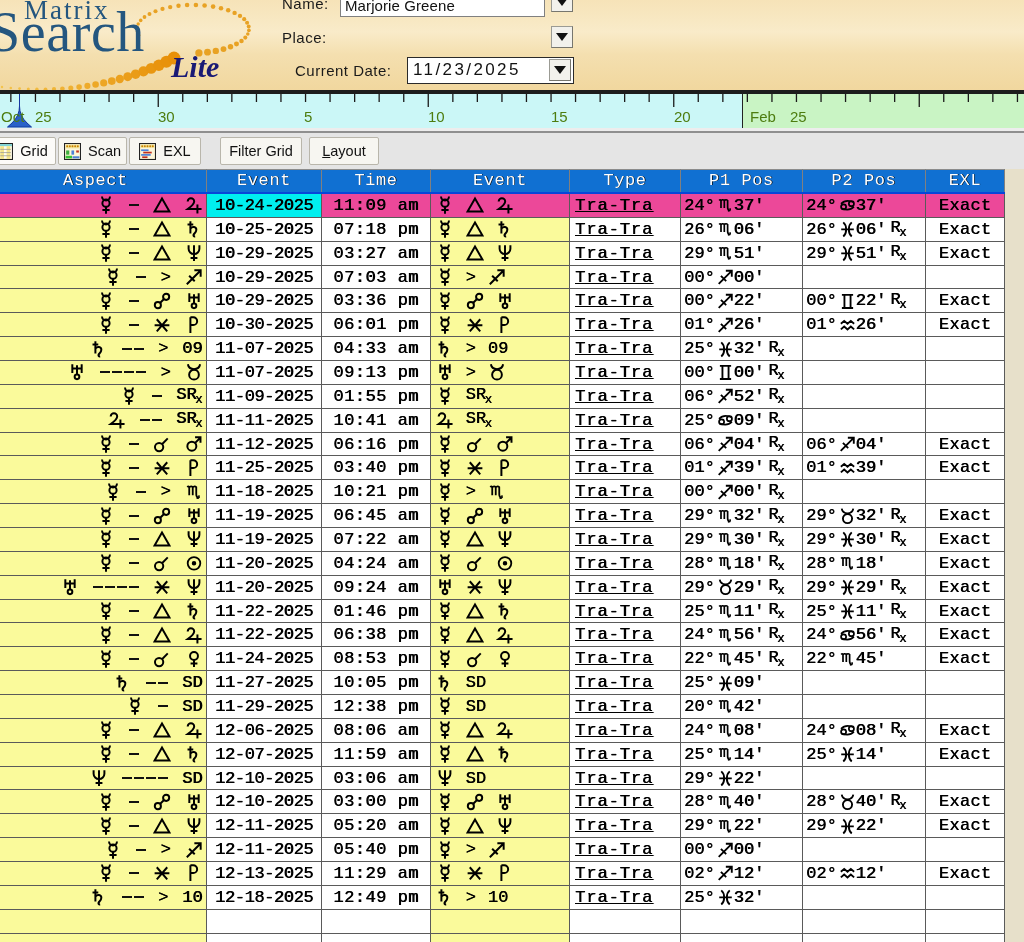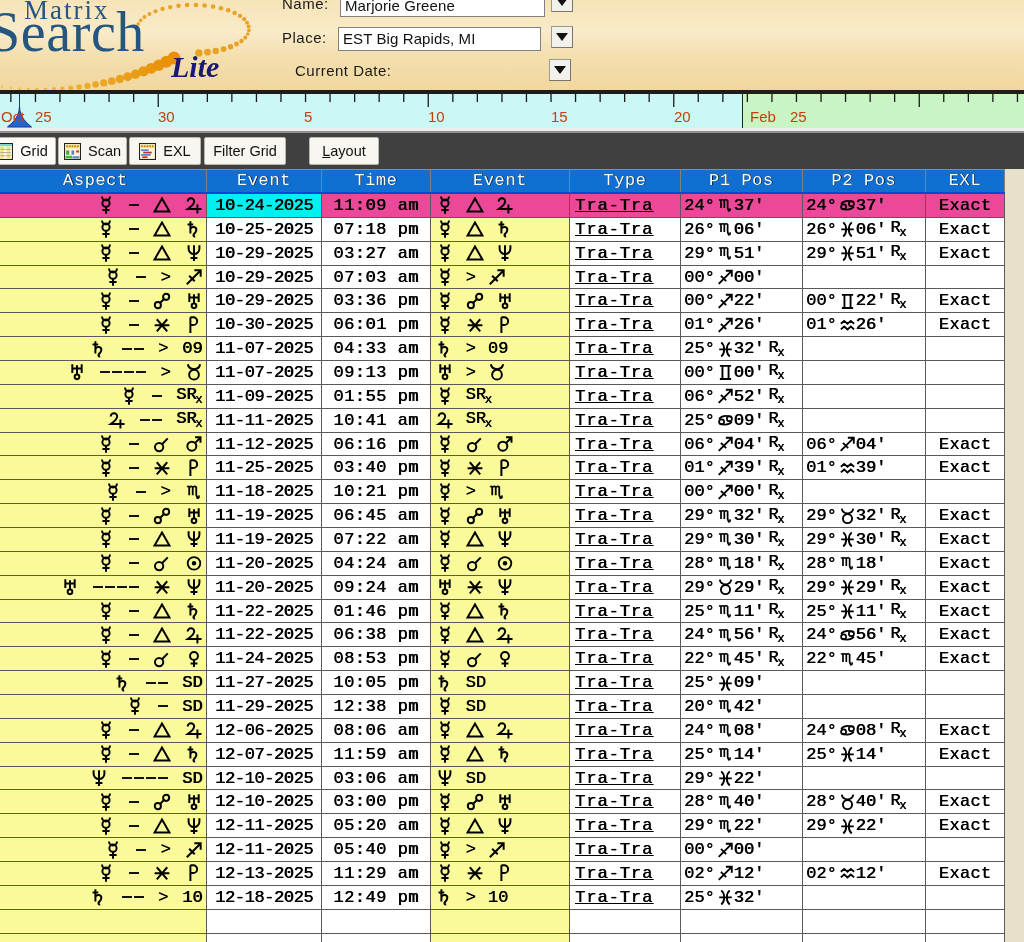--- a/index.html
+++ b/index.html
@@ -2,24 +2,24 @@
 <html><head><meta charset="utf-8">
 <style>
 * { margin:0; padding:0; box-sizing:border-box; }
 html,body { width:1024px; height:942px; overflow:hidden; }
 #app { position:relative; width:1024px; height:942px; font-family:"Liberation Sans",sans-serif; background:#fff; overflow:hidden; }
 .top { position:absolute; left:0; top:0; width:1024px; height:91px;
   background:linear-gradient(#f6e3b8 0%, #f9ebc9 35%, #f4dfaf 60%, #f1d79e 100%); }
 .blk { position:absolute; left:0; top:90px; width:1024px; height:3.5px; background:#1d1d1d; }
 .ruler { position:absolute; left:0; top:93.5px; width:1024px; height:34px; background:#cbf7f7; }
 .rgreen { position:absolute; left:742px; top:0; right:0; height:34px; background:#c9f4c4; border-left:1.5px solid #222; }
-.rl { position:absolute; bottom:3px; font-size:15px; color:#c2410c; }
+.rl { position:absolute; bottom:3px; font-size:15px; color:#4d7c0f; }
 .rsep1 { position:absolute; left:0; top:127.5px; width:1024px; height:3px; background:#ededed; }
 .rsep2 { position:absolute; left:0; top:130.5px; width:1024px; height:2.5px; background:#8f8f8f; }
-.toolbar { position:absolute; left:0; top:133px; width:1024px; height:35.5px; background:#404040; }
+.toolbar { position:absolute; left:0; top:133px; width:1024px; height:35.5px; background:#e5e5e5; }
 .btn { position:absolute; top:4px; height:28px; background:#f7f6f1; border:1px solid #b9b6ab; border-radius:2px;
   font-size:14.5px; color:#111; display:flex; align-items:center; justify-content:center; }
 .btn .ic { width:17px; height:17px; margin-right:7px; }
 .beige { position:absolute; left:1005px; top:168.5px; right:0; bottom:0; background:#e7e0ca; }
 table.grid { position:absolute; left:-16px; top:168.5px; border-collapse:collapse; table-layout:fixed;
   font-family:"Liberation Mono",monospace; font-size:17px; color:#000; text-shadow:0.6px 0 0 #000; }
 table.grid td, table.grid th { box-sizing:content-box; }
 table.grid col.c1{width:222px} col.c2{width:115px} col.c3{width:109px} col.c4{width:139px}
 col.c5{width:111px} col.c6{width:122px} col.c7{width:123px} col.c8{width:79px}
 .grid th { height:22.5px; line-height:22.5px; background:#1070d2; color:#fff; font-weight:normal; font-size:17px; letter-spacing:0.6px;
@@ -230,23 +230,23 @@
     <text x="-11" y="51" font-family="Liberation Serif,serif" font-size="56" letter-spacing="0.6" fill="#24567f">Search</text>
     <g opacity="0.13" transform="translate(0,108) scale(1,-0.5)">
           <text x="-11" y="0" font-family="Liberation Serif,serif" font-size="56" fill="#3a5a76">Search</text>
         </g>
     <text x="171" y="77" font-family="Liberation Serif,serif" font-size="30" font-style="italic" font-weight="bold" fill="#191975">Lite</text>
   </svg>
   <div class="flabel" style="left:282px; top:-5px;">Name:</div>
   <div class="tbox" style="left:340px; top:-7px; width:205px; height:24px;">Marjorie Greene</div>
   <div class="dbtn" style="left:551px; top:-8px; height:20px;"></div>
   <div class="flabel" style="left:282px; top:29px;">Place:</div>
-  <div class="tbox" style="left:338px; top:26.5px; width:203px; height:24px;">EST Big Rapids, MI</div>
   <div class="dbtn" style="left:551px; top:25.5px; height:22.5px;"></div>
   <div class="flabel" style="left:295px; top:61.5px;">Current Date:</div>
+  <div class="tbox" style="left:407px; top:56.5px; width:167px; height:27px; border:1.6px solid #2a2a2a; font-size:17px; letter-spacing:2.4px; padding-left:5px;">11/23/2025</div>
   <div class="dbtn" style="left:549px; top:58.5px; width:22px; height:22.5px;"></div>
 </div>
 <div class="blk"></div>
 <div class="ruler">
   <div class="rgreen"></div>
   <svg width="1024" height="34" style="position:absolute;left:0;top:0">
         <rect x="10.2" y="0" width="1.3" height="8" fill="#1a1a1a"></rect>
 <rect x="34.8" y="0" width="1.3" height="8" fill="#1a1a1a"></rect>
 <rect x="59.3" y="0" width="1.3" height="8" fill="#1a1a1a"></rect>
 <rect x="83.9" y="0" width="1.3" height="8" fill="#1a1a1a"></rect>
@@ -332,21 +332,21 @@
           <circle cx="3" cy="3" r="0.9" fill="#c88000"></circle>
           <circle cx="5.5" cy="3" r="0.9" fill="#c88000"></circle>
           <circle cx="8" cy="3" r="0.9" fill="#c88000"></circle>
           <circle cx="10.5" cy="3" r="0.9" fill="#c88000"></circle>
           <circle cx="13" cy="3" r="0.9" fill="#c88000"></circle>
           <rect x="2" y="6" width="7" height="1.6" fill="#4d82d8"></rect>
           <rect x="4" y="8.2" width="8" height="1.6" fill="#c03020"></rect>
           <rect x="2" y="10.4" width="9" height="1.6" fill="#4d82d8"></rect>
           <rect x="3" y="12.6" width="5" height="1.6" fill="#c03020"></rect>
         </svg>EXL</div>
-  <div class="btn" style="left:204px; width:82px;">Filter Grid</div>
+  <div class="btn" style="left:220px; width:82px;">Filter Grid</div>
   <div class="btn" style="left:309px; width:70px;"><span style="text-decoration:underline">L</span>ayout</div>
 </div>
 <div class="beige"></div>
 <table class="grid">
 <colgroup>
         <col class="c1">
         <col class="c2">
         <col class="c3">
         <col class="c4">
         <col class="c5">

